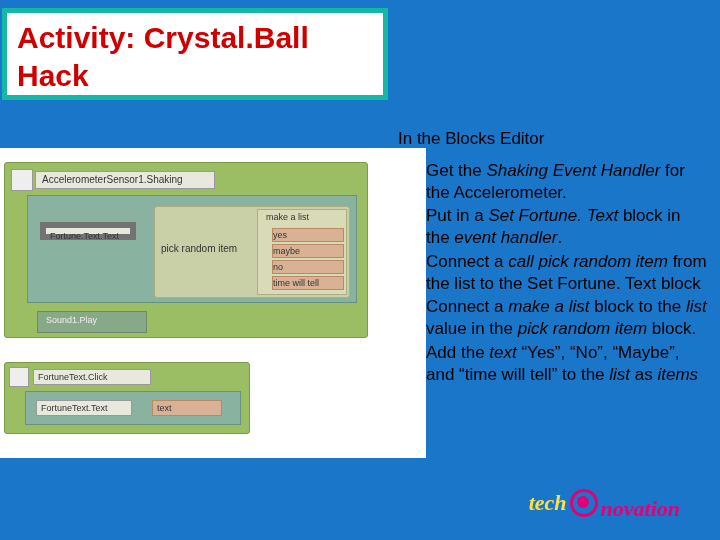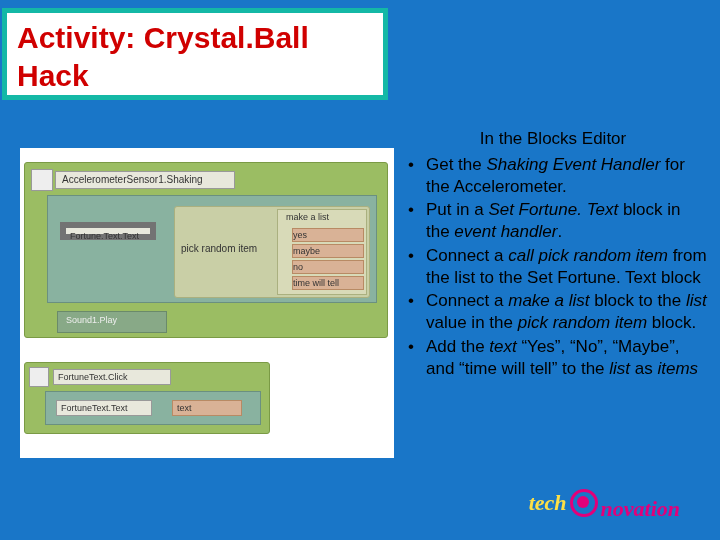--- a/index.html
+++ b/index.html
@@ -31,22 +31,21 @@
   .instructions {
     position: absolute;
     left: 398px;
     top: 128px;
     width: 310px;
     color: #000;
     font-size: 17px;
     line-height: 1.28;
   }
   .instructions .heading {
-    margin-bottom: 4px;
-    text-align: center;
+    margin-bottom: 10px;
   }
   .instructions ul {
     list-style: none;
     padding-left: 0;
   }
   .instructions li {
     position: relative;
     padding-left: 28px;
     margin-bottom: 2px;
   }
@@ -55,23 +54,23 @@
     position: absolute;
     left: 10px;
     top: 0;
     font-size: 17px;
   }
   .instructions i { font-style: italic; text-align: center; }
 
   
   .blocks-panel {
     position: absolute;
-    left: 20px;
+    left: 0;
     top: 148px;
-    width: 374px;
+    width: 426px;
     height: 310px;
     background: #fff;
   }
   .shaking-block {
     position: absolute;
     left: 4px; top: 14px;
     width: 364px; height: 176px;
     background: #9bbd63;
     border: 1px solid #7a9a45;
     border-radius: 3px;

